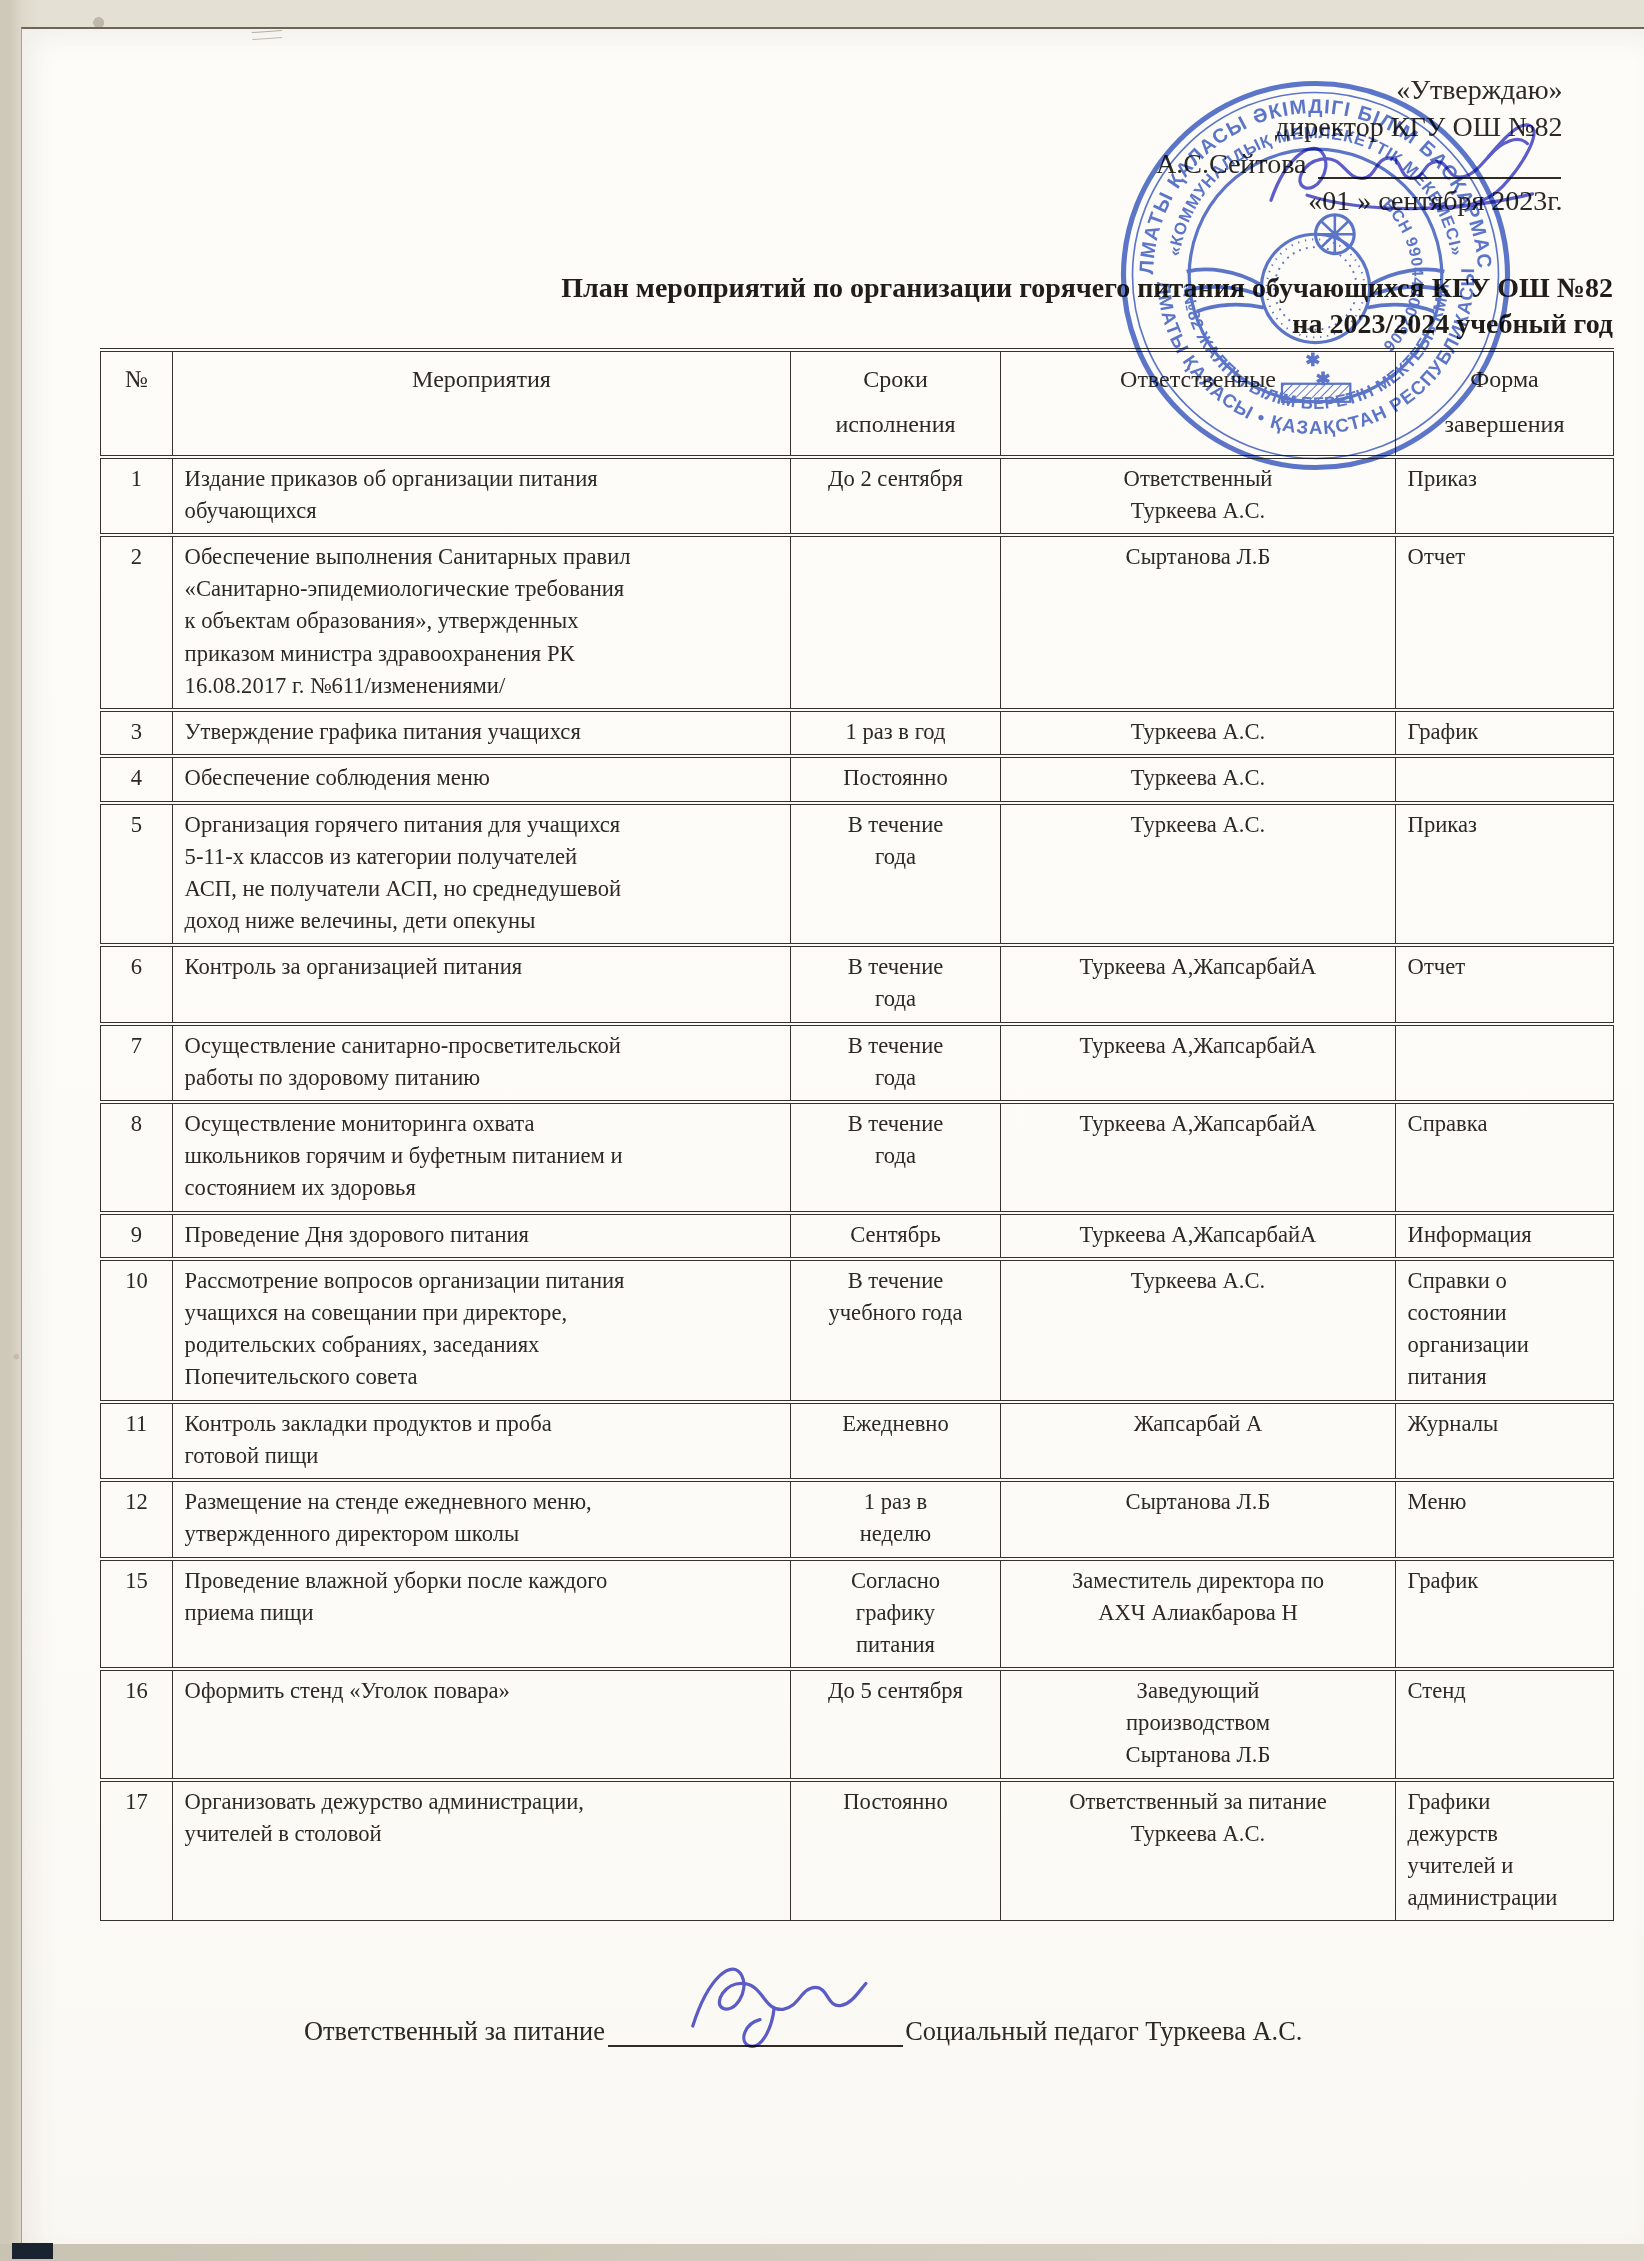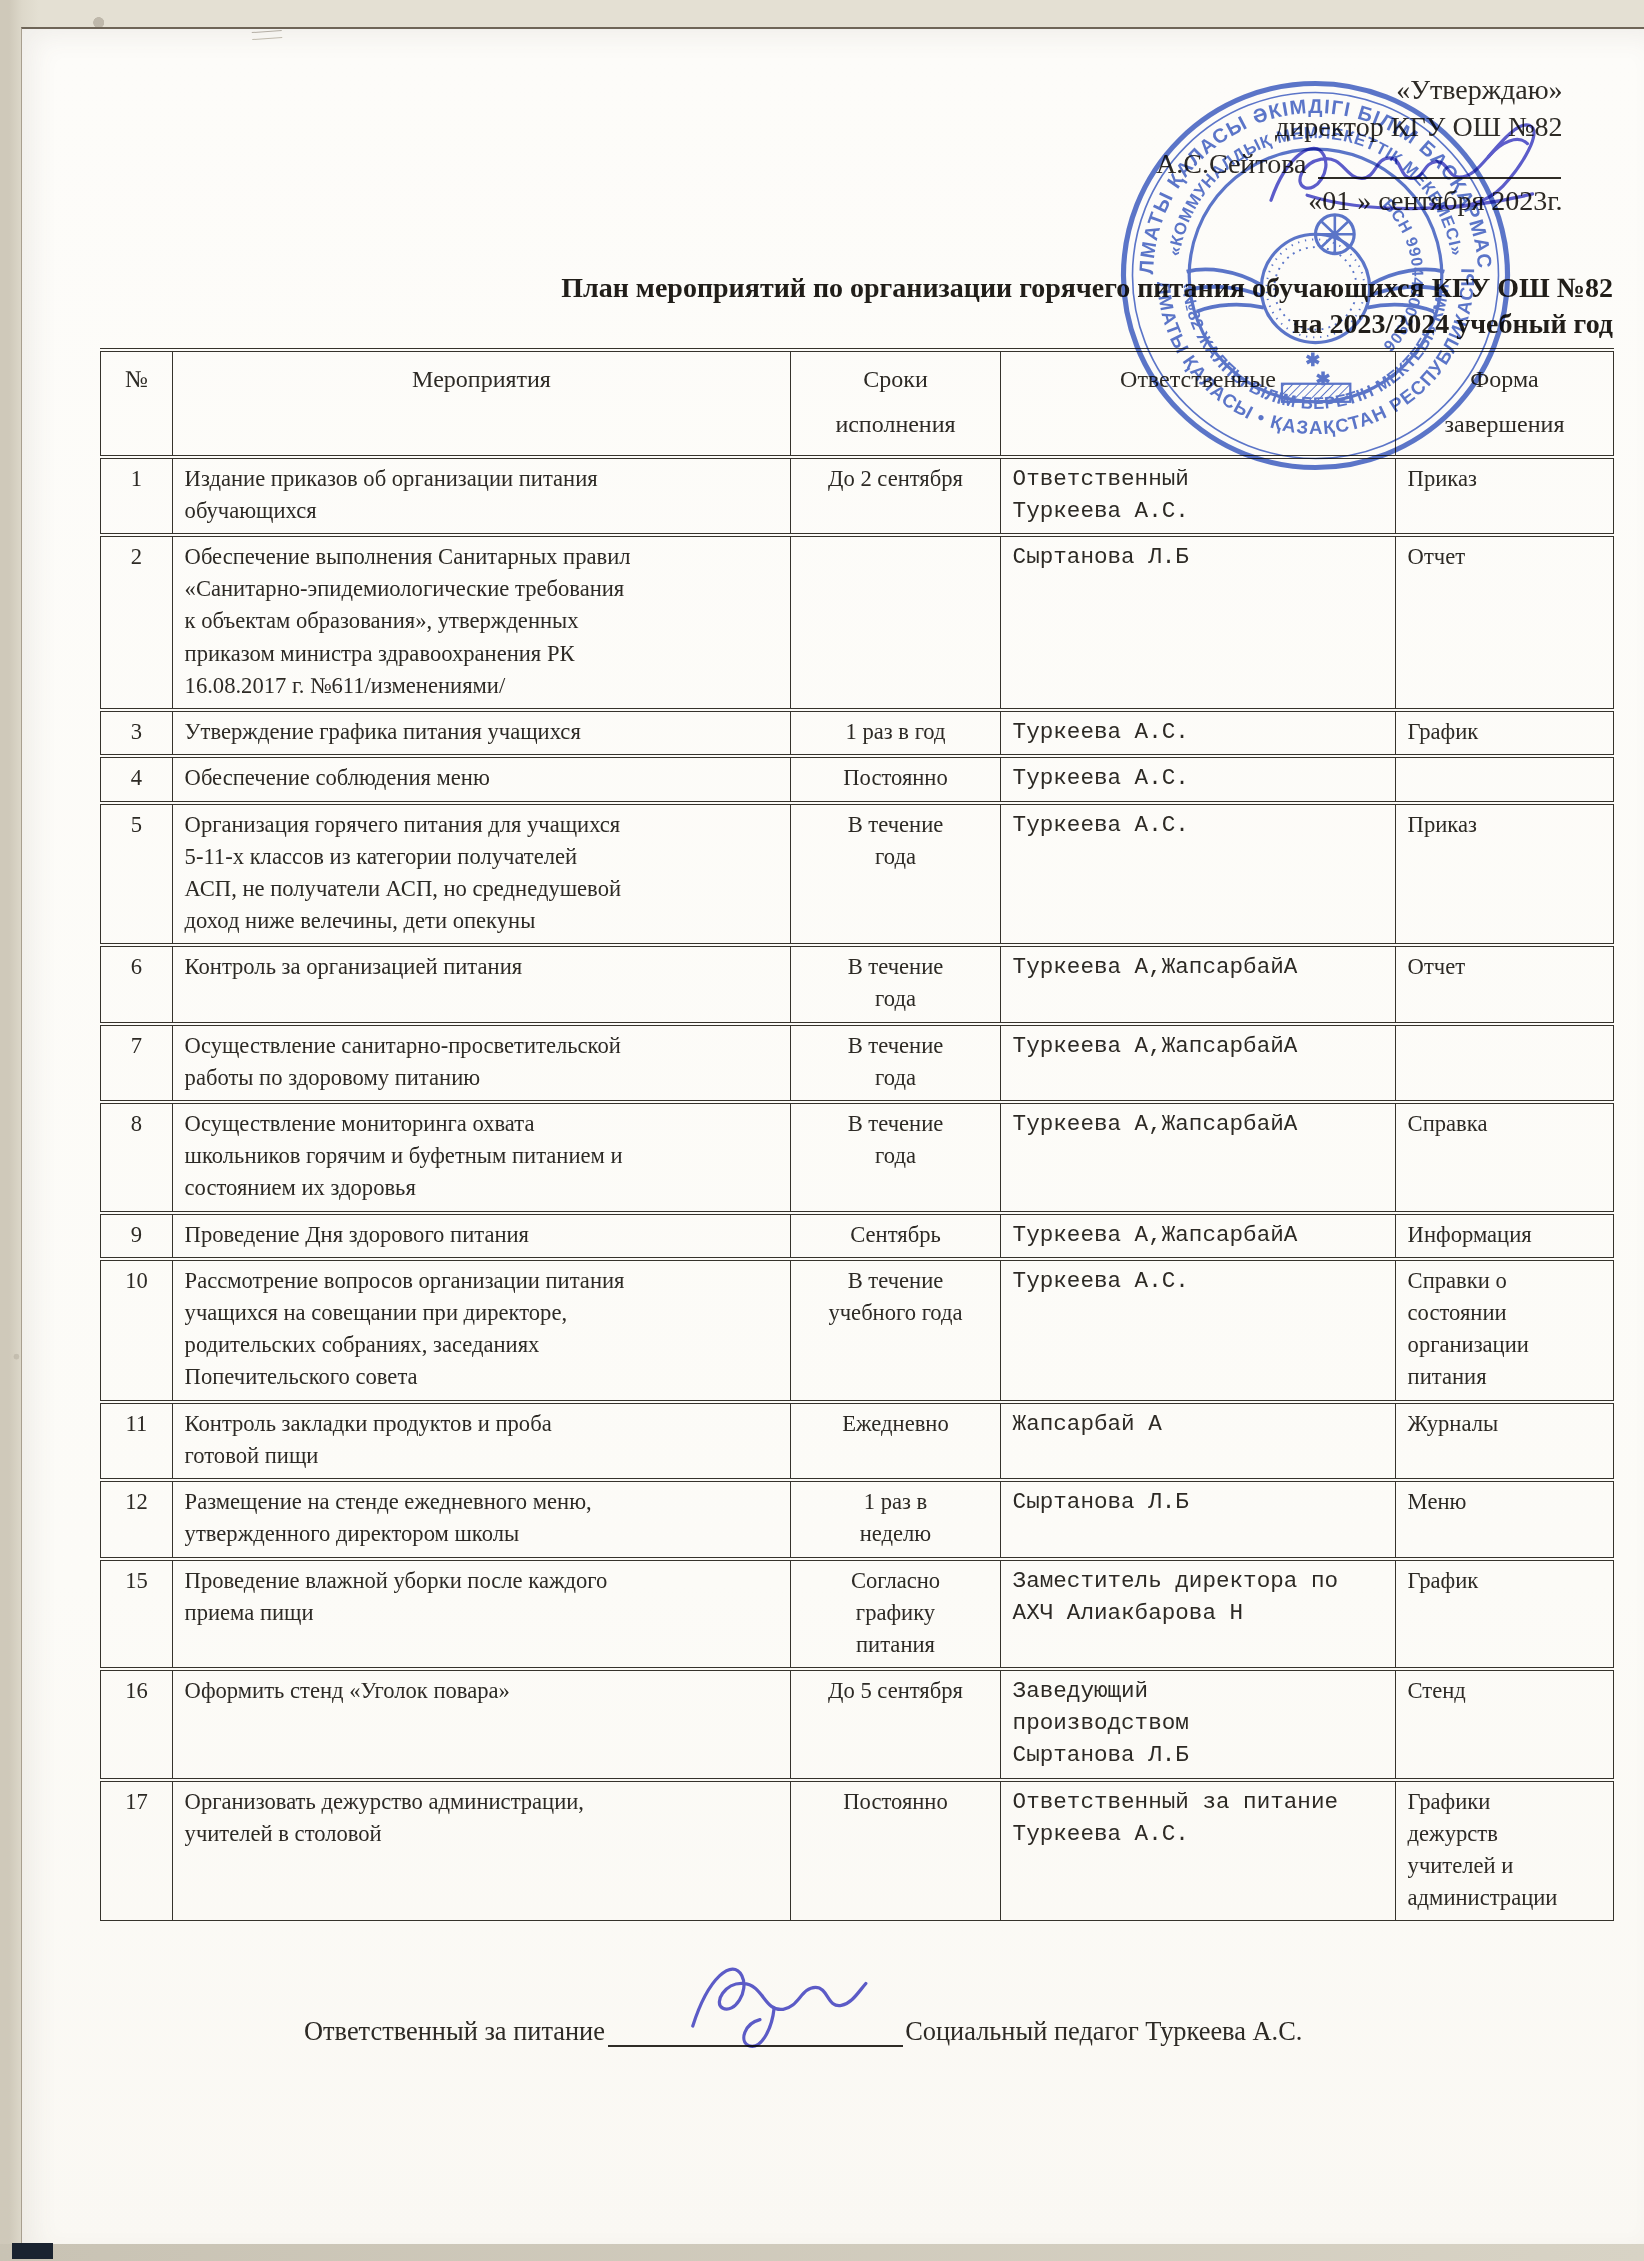--- a/index.html
+++ b/index.html
@@ -48,21 +48,21 @@
     font-weight:normal;font-size:24px;line-height:1.85;vertical-align:top;
     padding:5.2px 3.9px 9px;white-space:pre-line;border-bottom:4.5px double #36332c;
   }
   table.plan td{
     font-size:22.6px;line-height:1.42;vertical-align:top;white-space:pre-line;
     padding:3.9px 11.6px 6.4px;
   }
   td.c-num{text-align:center;padding:3.9px 1.3px;}
   td.c-act{text-align:left;padding-left:15.5px;padding-right:22px;}
   td.c-term{text-align:center;}
-  td.c-resp{font-family:Liberation Mono, monospace;}
+  td.c-resp{text-align:center;}
   td.c-form{text-align:left;}
 
   
   .footer{position:absolute;left:304px;top:2016px;display:flex;align-items:flex-end;
     font-size:26.4px;white-space:nowrap;}
   .footer .sig-underline{width:295px;border-bottom:2.6px solid #2f2c26;margin:0 2.6px;height:28px;position:relative;}
 
   
   .stamp{position:absolute;left:1108px;top:68px;width:415px;height:415px;
     mix-blend-mode:multiply;opacity:.9;}

